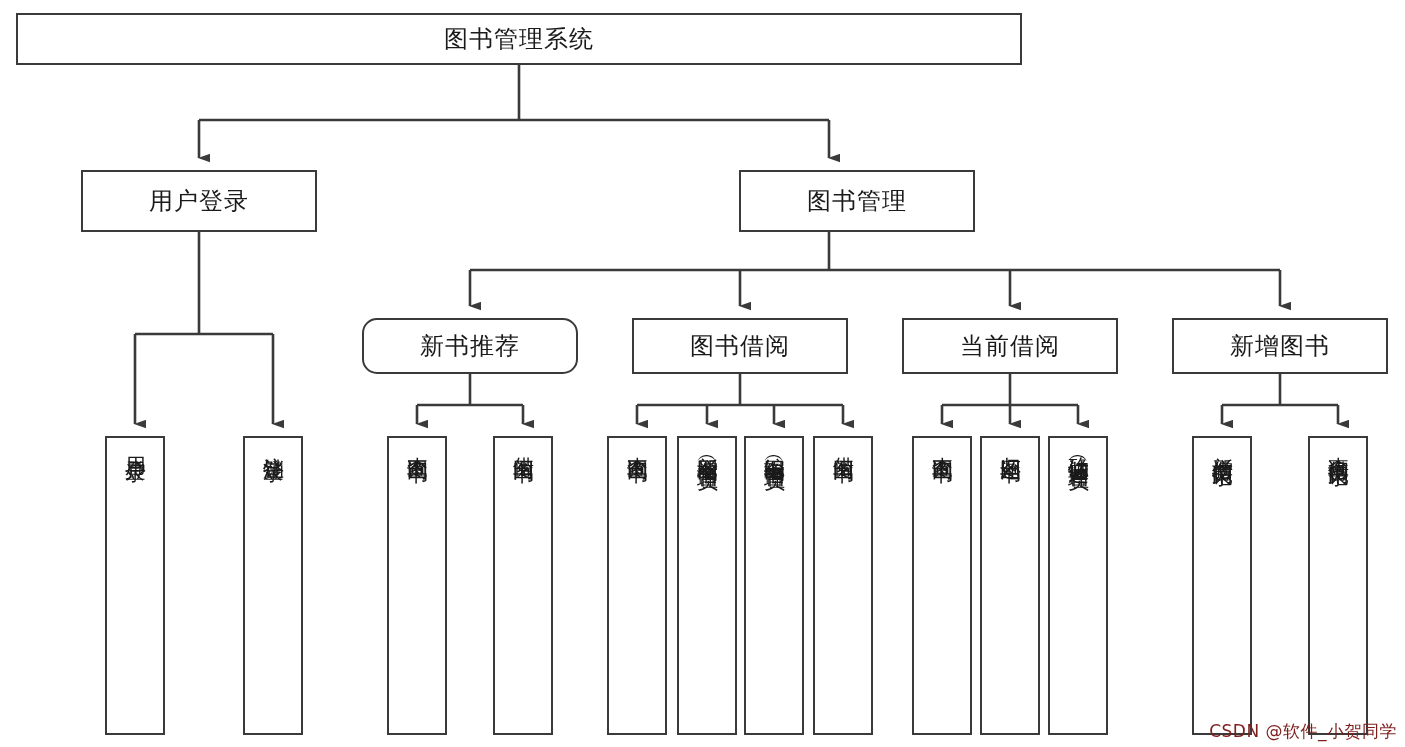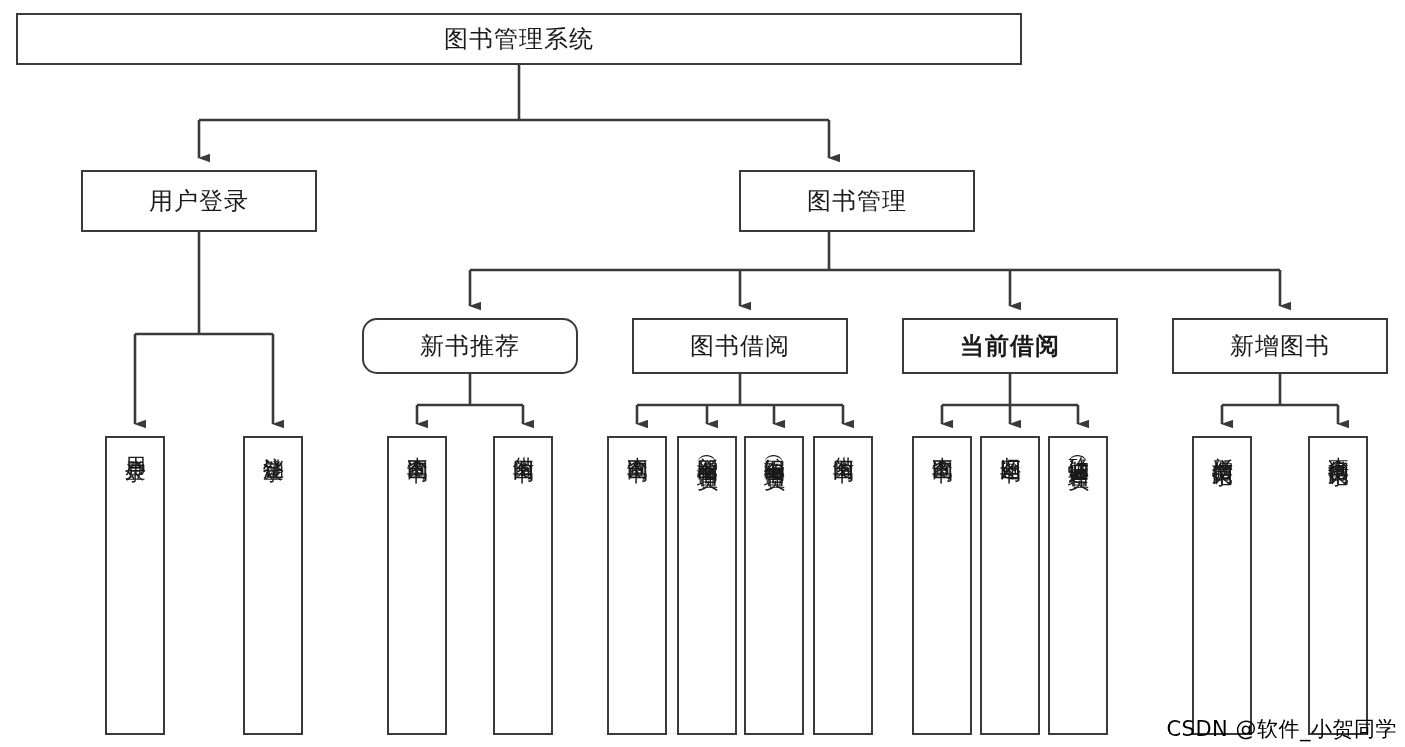--- a/index.html
+++ b/index.html
@@ -45,22 +45,22 @@
     line-height:1.18;
     letter-spacing:2px;
     white-space:nowrap;
     text-align:center;
   }
 
   .watermark{
     position:absolute;
     right:8px;
     bottom:4px;
-    font-size:21px;
-    color:#000000;
+    font-size:17px;
+    color:#7f1d1d;
     white-space:nowrap;
     letter-spacing:0.5px;
     text-align:right;
   }
   svg.links{position:absolute;left:0;top:0;width:1405px;height:747px;pointer-events:none;}
 </style>
 </head>
 <body>
 
 <div id="diagram">
@@ -125,21 +125,21 @@
   <div class="node" style="left:711px;top:170px;width:236px;height:62px;margin-left:28px;">
     <span class="label">图书管理</span>
   </div>
 
   <div class="node" style="left:362px;top:318px;width:216px;height:56px;border-radius:15px;">
     <span class="label">新书推荐</span>
   </div>
   <div class="node" style="left:632px;top:318px;width:216px;height:56px;">
     <span class="label">图书借阅</span>
   </div>
-  <div class="node" style="left:902px;top:318px;width:216px;height:56px;font-weight:bold;">
+  <div class="node" style="left:902px;top:318px;width:216px;height:56px;">
     <span class="label">当前借阅</span>
   </div>
   <div class="node" style="left:1172px;top:318px;width:216px;height:56px;">
     <span class="label">新增图书</span>
   </div>
 
   <div class="node leaf" style="left:105px;top:436px;width:60px;height:299px;">
     <span class="label">用户登录</span>
   </div>
   <div class="node leaf" style="left:243px;top:436px;width:60px;height:299px;">

